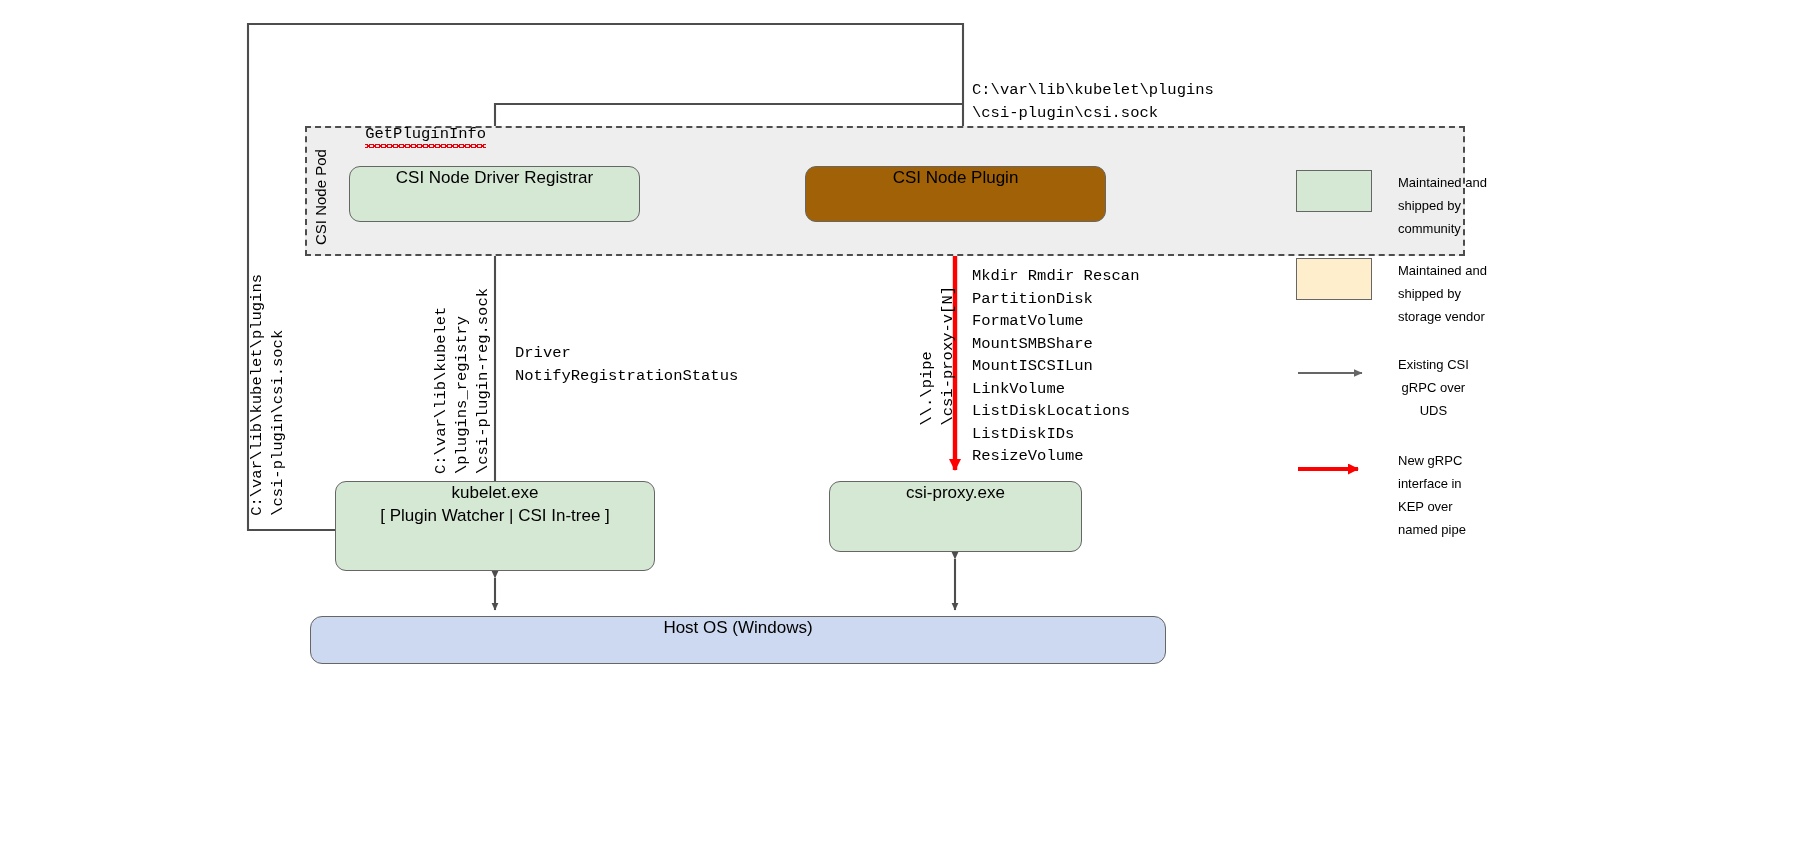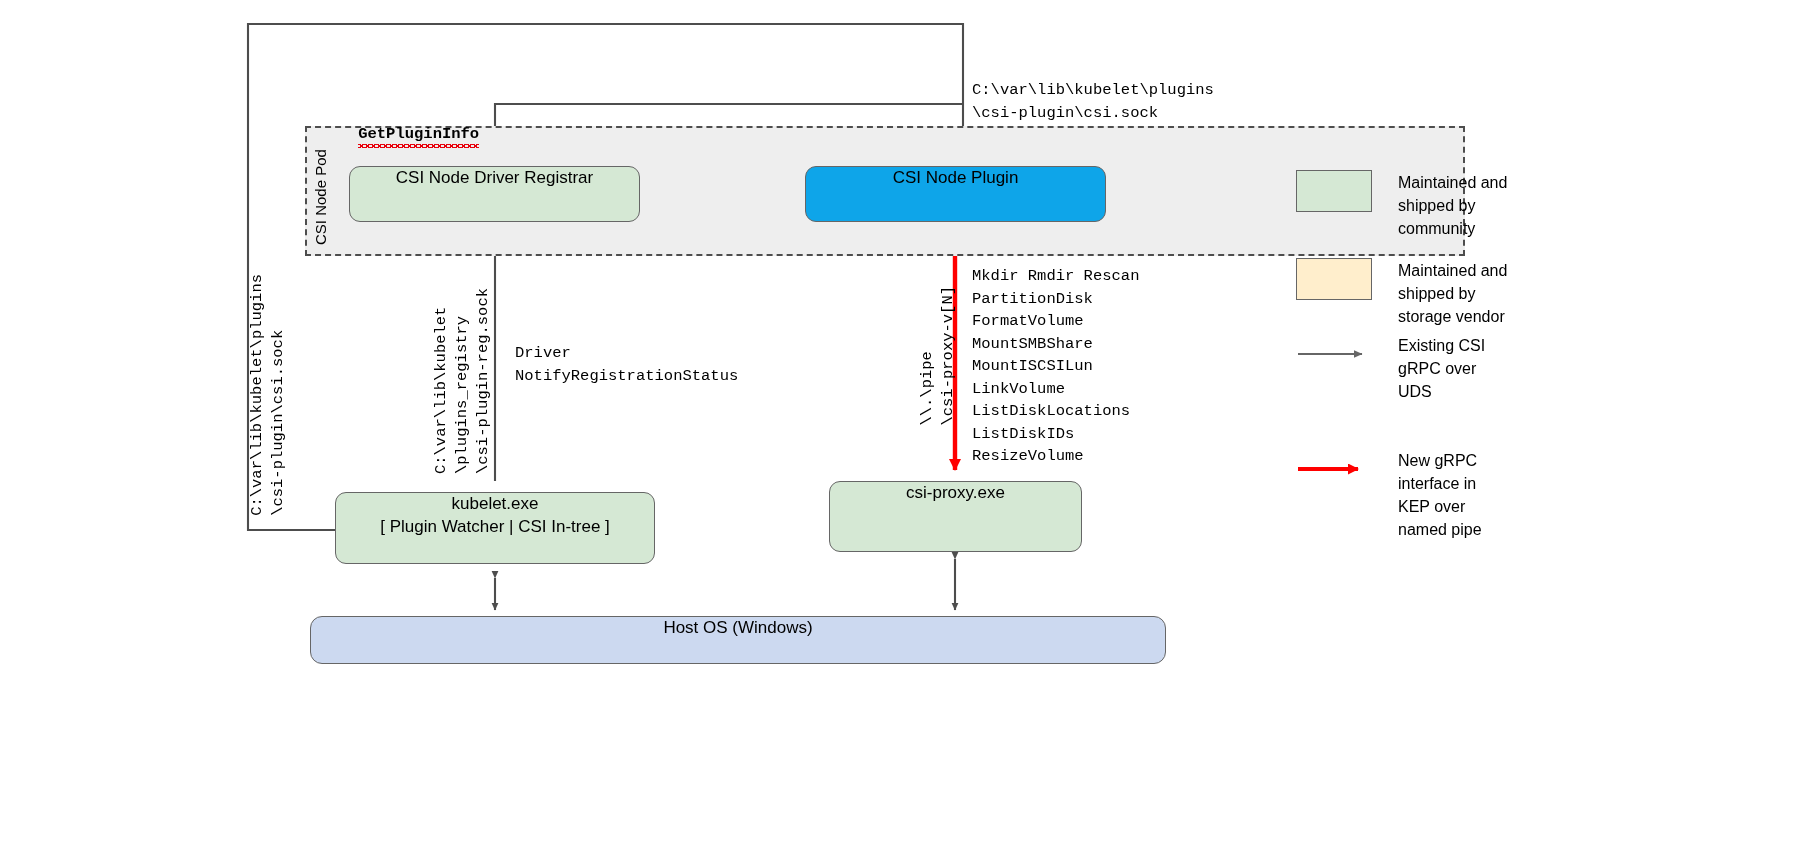--- a/index.html
+++ b/index.html
@@ -25,34 +25,34 @@
   }
 
   
   .nbox{
     position:absolute;box-sizing:border-box;
     border:1.6px solid #666666;border-radius:11px;
     display:flex;flex-direction:column;align-items:center;
     font-size:17px;line-height:1.35;text-align:center;
   }
   .green{background:#d5e8d4;}
-  .yellow{background:#0ea5e9;}
+  .yellow{background:#a16207;}
   .blue{background:#ccd9f0;}
 
   #box-registrar{left:349px;top:166px;width:291px;height:56px;}
   #box-nodeplugin{left:805px;top:166px;width:301px;height:56px;}
-  #box-kubelet{left:335px;top:481px;width:320px;height:72px;margin-top:11px;}
+  #box-kubelet{left:335px;top:481px;width:320px;height:90px;}
   #box-csiproxy{left:829px;top:481px;width:253px;height:71px;}
   #box-hostos{left:310px;top:616px;width:856px;height:48px;border-radius:12px;}
 
   
   .txt{position:absolute;white-space:pre;font-size:15.5px;line-height:22.5px;}
   .mono.txt{font-size:15.5px;letter-spacing:0px;}
 
-  #t-getplugininfo{left:321px;top:100px;font-weight:bold;}
+  #t-getplugininfo{left:328px;top:100px;}
   .squiggle{
     background-image:
       repeating-linear-gradient(135deg,
         #e8000b 0px,#e8000b 1.4px,transparent 1.4px,transparent 3px),
       repeating-linear-gradient(45deg,
         #e8000b 0px,#e8000b 1.4px,transparent 1.4px,transparent 3px);
     background-size:6px 4px;background-repeat:repeat-x;
     background-position:0 bottom;padding-bottom:5px;
   }
 
@@ -68,24 +68,24 @@
   }
   #v-csisock{left:247px;top:274px;}
   #v-reg{left:431px;top:288px;}
   #v-pipe{left:917px;top:286px;}
   .leg-row{position:absolute;display:flex;align-items:flex-start;}
   .leg-swatch{
     width:76px;height:42px;border:1.6px solid #666666;box-sizing:border-box;
     flex:0 0 auto;margin-right:26px;
   }
   .leg-arrowbox{width:76px;height:42px;flex:0 0 auto;margin-right:26px;position:relative;}
-  .leg-text{font-size:16px;line-height:23px;white-space:pre-line;padding-top:1px;}
+  .leg-text{font-size:13px;line-height:23px;white-space:pre-line;padding-top:1px;}
   #leg0{left:1296px;top:170px;}
   #leg1{left:1296px;top:258px;}
-  #leg2{left:1296px;top:333px;}
+  #leg2{left:1296px;top:352px;text-align:center;}
   #leg3{left:1296px;top:448px;}
 </style>
 </head>
 <body>
 
 <div id="canvas">
 
   <svg id="wires" viewBox="0 0 1818 842" xmlns="http://www.w3.org/2000/svg">
     <defs>
       <marker id="ah" markerWidth="10" markerHeight="10" refX="8.5" refY="4" orient="auto" markerUnits="userSpaceOnUse">

